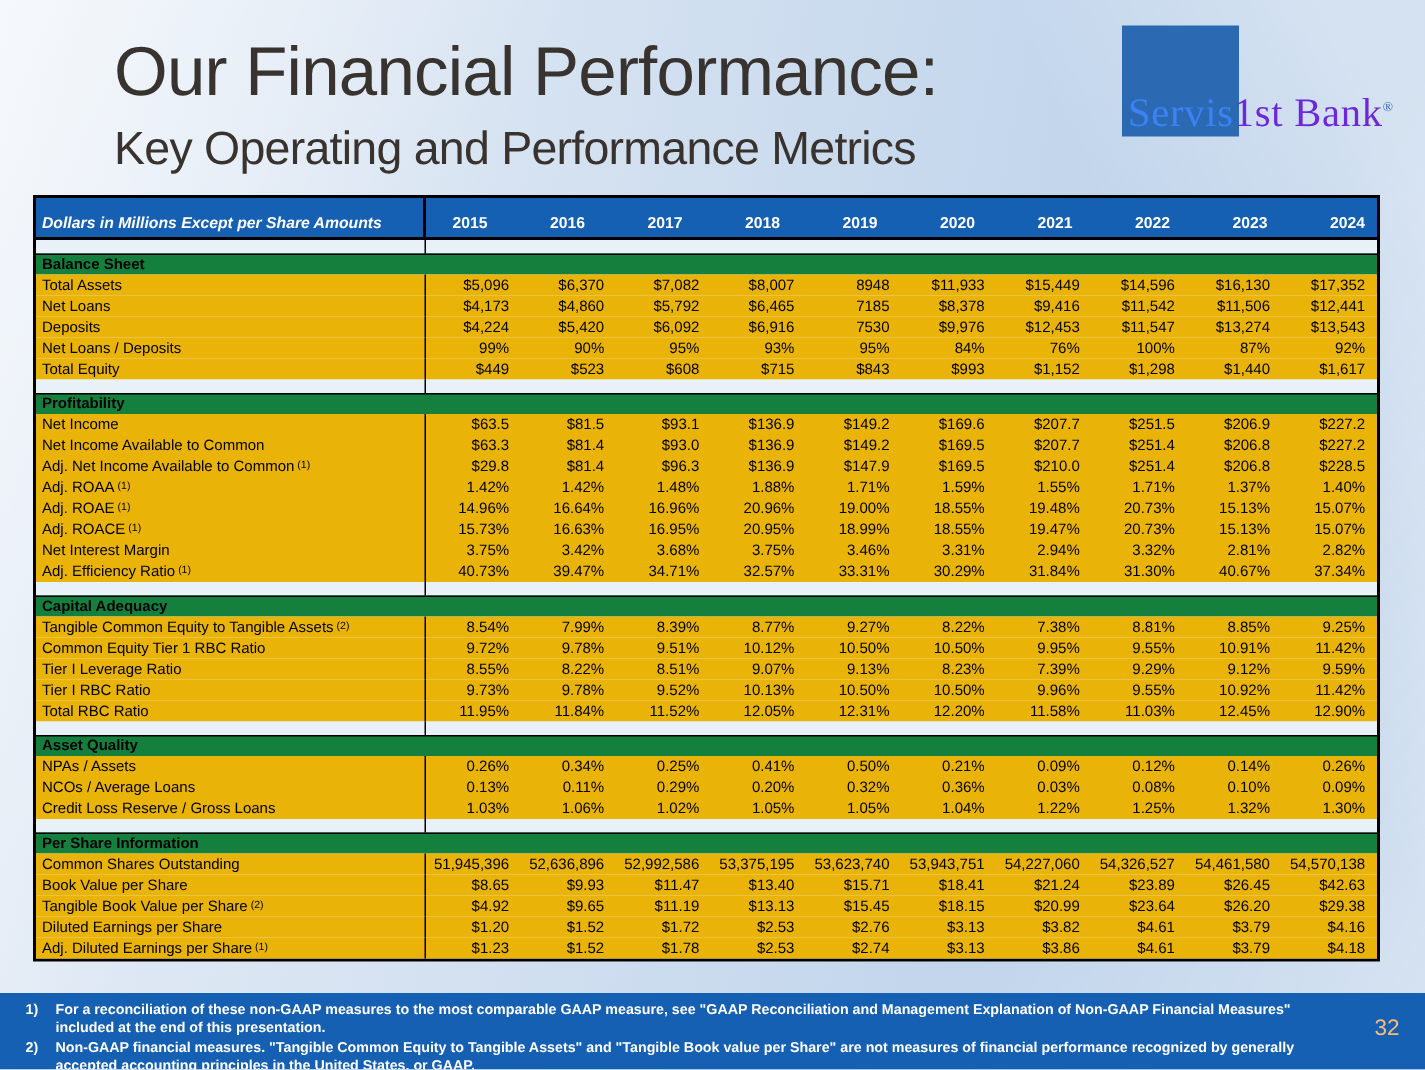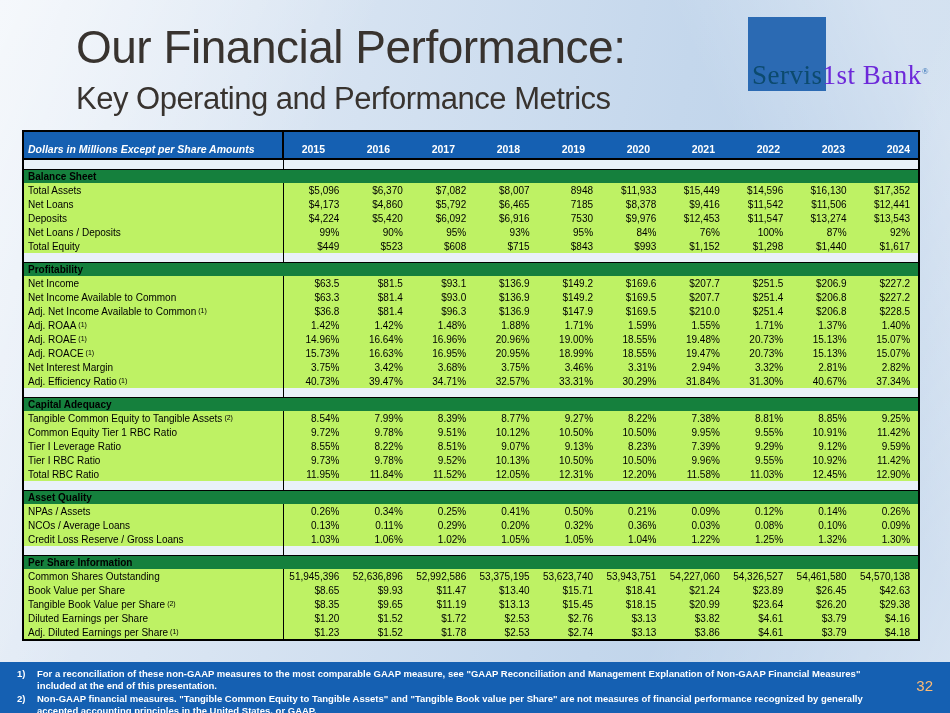--- a/index.html
+++ b/index.html
@@ -17,34 +17,34 @@
   
   .title { position:absolute; left:76px; top:16px; color:#38332f; line-height:1.35; }
   .title .l1 { font-size:46px; letter-spacing:-0.5px; }
   .title .l2 { font-size:31px; letter-spacing:-0.5px; }
 
   
   .logo { position:absolute; left:748px; top:17px; width:185px; height:76px; }
   .logo-box { position:absolute; left:0; top:0; width:78px; height:74px; background:#2b6ab3; }
   .logo-text { position:absolute; left:4px; bottom:2px; font-family:"Liberation Serif", serif;
                font-size:27px; white-space:nowrap; letter-spacing:0.5px; }
-  .logo-servis { color:#0c4a6e; }
+  .logo-servis { color:#3b82f6; }
   .logo-rest { color:#6d28d9; }
   .logo-reg { color:#2b6ab3; font-size:9px; vertical-align:super; }
 
   
   .table-wrap { position:absolute; left:22px; top:130px; width:898px; border:2px solid #000;
                 background:#e9f1f8; font-size:10px; color:#000; }
   .thead { height:28px; background:#1560b2; display:flex; border-bottom:2px solid #000; }
   .th-label { width:260px; border-right:2px solid #000; display:flex; align-items:flex-end;
               padding:0 4px 3px 4px; color:#fff; font-style:italic; font-weight:bold; font-size:10.5px; }
   .th-years { flex:1; display:flex; align-items:flex-end; padding-bottom:3px;gap:16px; }
   .yr { flex:1; text-align:right; padding-right:8px; color:#fff; font-weight:bold; font-size:10.5px; }
 
-  .row { display:flex; height:14px; background:#bef264; align-items:center; }
+  .row { display:flex; height:14px; background:#eab308; align-items:center; }
   .row .lbl { width:260px; align-self:stretch; display:flex; align-items:center;
               padding-left:4px; border-right:1px solid #000; white-space:nowrap; }
   .row .lbl sup { font-size:7px; margin-left:2px; transform:translateY(-1px); }
   .row .val { flex:1; text-align:right; padding-right:8px; }
 
   .spacer-row { display:flex; height:9px; background:#e9f1f8; }
   .spacer-row .sp-l { width:260px; border-right:1px solid #000; }
   .spacer-row .sp-r { flex:1; }
 
   .section-row { background:#15803d; border-top:1px solid #000; font-weight:bold; }
@@ -190,21 +190,21 @@
         <div class="val">$136.9</div>
         <div class="val">$149.2</div>
         <div class="val">$169.5</div>
         <div class="val">$207.7</div>
         <div class="val">$251.4</div>
         <div class="val">$206.8</div>
         <div class="val">$227.2</div>
       </div>
       <div class="row">
         <div class="lbl">Adj. Net Income Available to Common<sup>(1)</sup></div>
-        <div class="val">$36.8</div>
+        <div class="val">$29.8</div>
         <div class="val">$81.4</div>
         <div class="val">$96.3</div>
         <div class="val">$136.9</div>
         <div class="val">$147.9</div>
         <div class="val">$169.5</div>
         <div class="val">$210.0</div>
         <div class="val">$251.4</div>
         <div class="val">$206.8</div>
         <div class="val">$228.5</div>
       </div>
@@ -419,21 +419,21 @@
         <div class="val">$13.40</div>
         <div class="val">$15.71</div>
         <div class="val">$18.41</div>
         <div class="val">$21.24</div>
         <div class="val">$23.89</div>
         <div class="val">$26.45</div>
         <div class="val">$42.63</div>
       </div>
       <div class="row">
         <div class="lbl">Tangible Book Value per Share<sup>(2)</sup></div>
-        <div class="val">$8.35</div>
+        <div class="val">$4.92</div>
         <div class="val">$9.65</div>
         <div class="val">$11.19</div>
         <div class="val">$13.13</div>
         <div class="val">$15.45</div>
         <div class="val">$18.15</div>
         <div class="val">$20.99</div>
         <div class="val">$23.64</div>
         <div class="val">$26.20</div>
         <div class="val">$29.38</div>
       </div>

